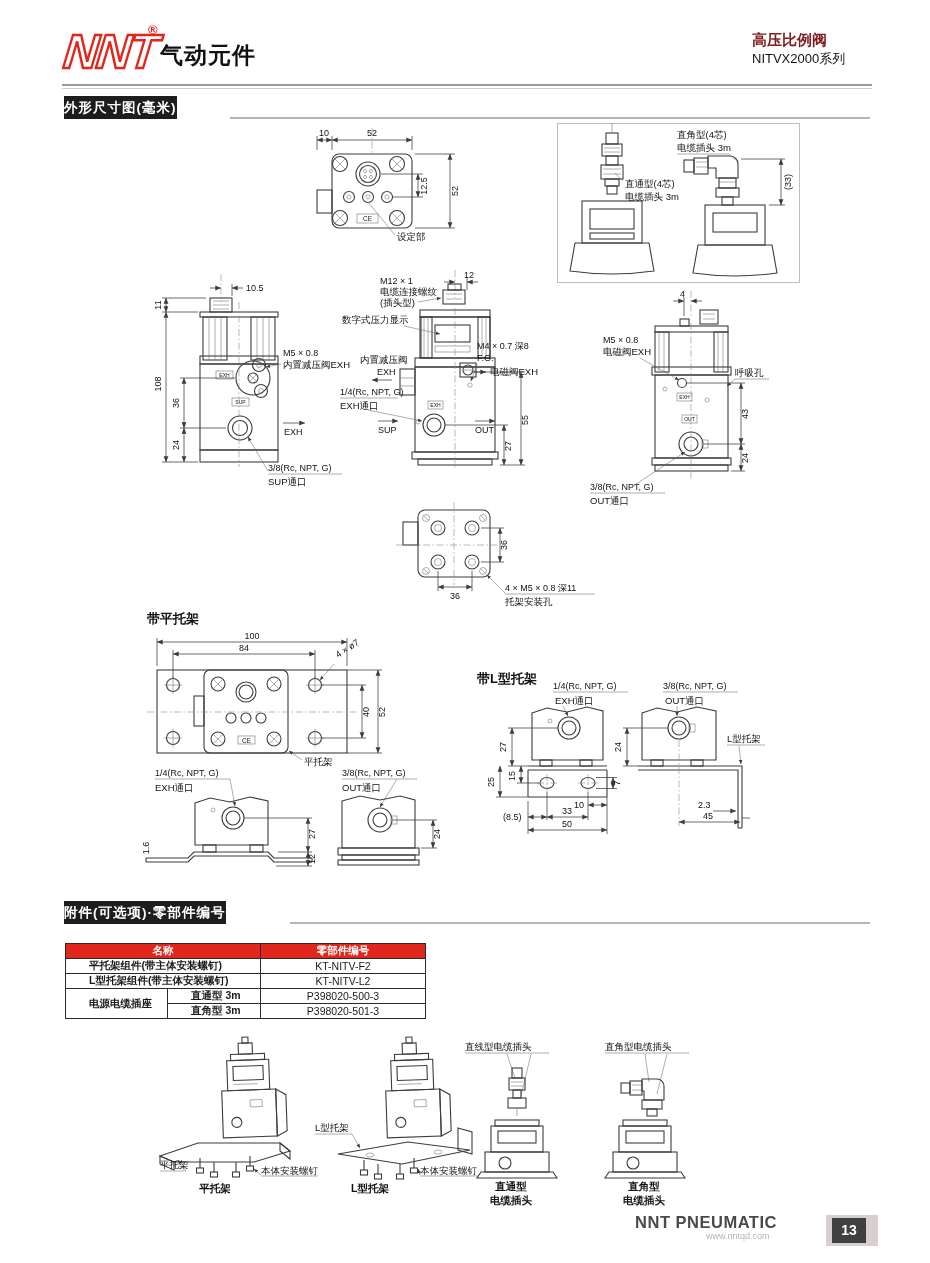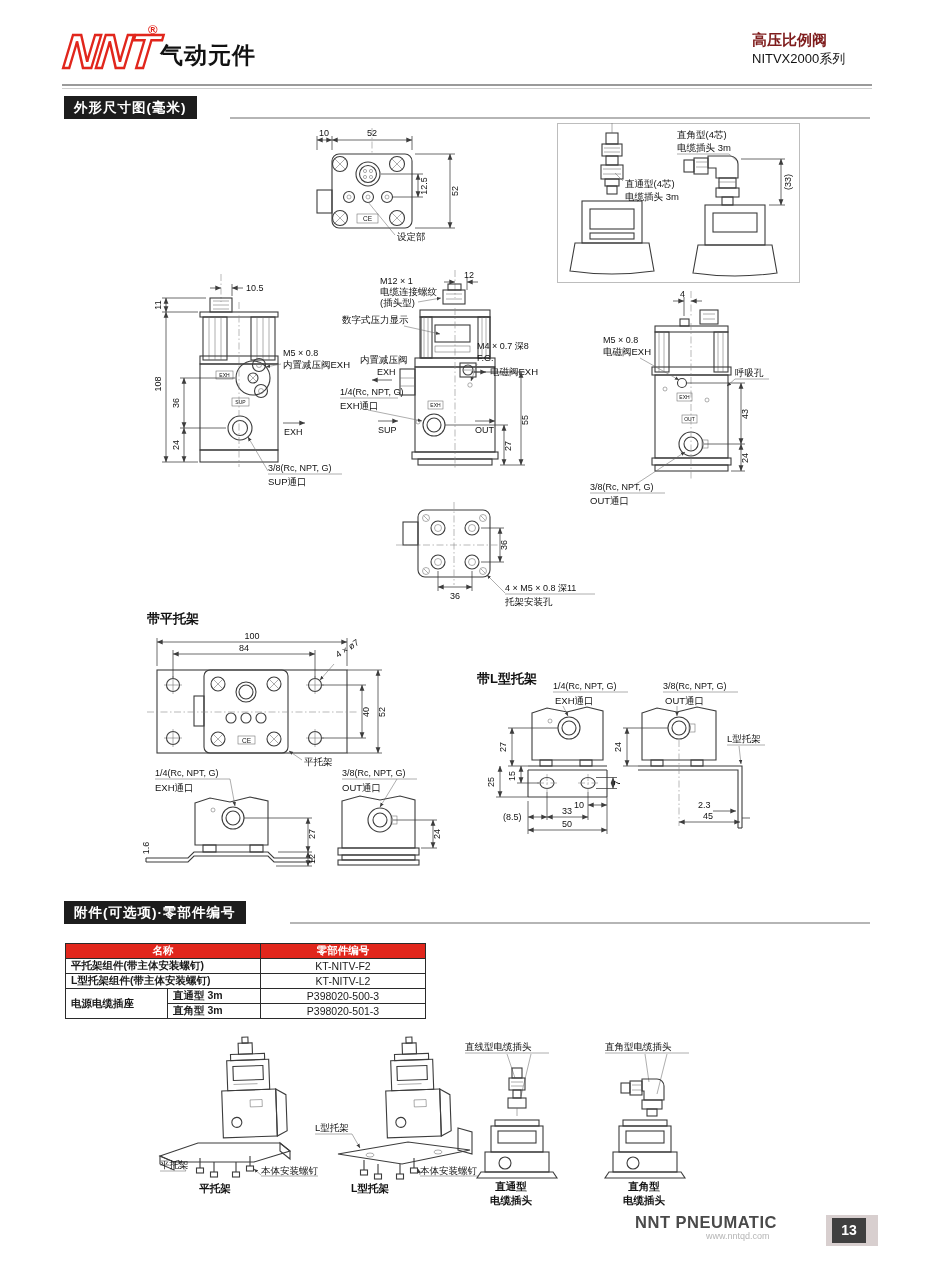--- a/index.html
+++ b/index.html
@@ -1,40 +1,40 @@
 <!DOCTYPE html>
 <html><head>
 <meta charset="utf-8">
 <style>
 *{margin:0;padding:0;box-sizing:border-box}
 html,body{background:#f2f2f2}
 body{font-family:"Liberation Sans",sans-serif;color:#1a1a1a}
 .page{position:relative;width:930px;height:1263px;background:#fff;margin:0 auto;overflow:hidden}
-.secbar{position:absolute;background:#1d1d1d;color:#fff;font-size:13.5px;font-weight:bold;height:23px;line-height:23px;padding:0 10px;letter-spacing:1px;white-space:nowrap}
+.secbar{position:absolute;background:#1d1d1d;color:#fff;font-size:13.5px;font-weight:bold;height:23px;line-height:23px;padding:0 0;letter-spacing:1px;white-space:nowrap}
 .secline{position:absolute;height:2px;background:#b5b5b5}
 .hrule{position:absolute;background:#9a9a9a}
 .logo{position:absolute;font-weight:bold;font-style:italic;font-size:48px;letter-spacing:-2px;color:#fff;-webkit-text-stroke:2.4px #e1261c;text-shadow:0 0 0 #e1261c;transform:skewX(-6deg)}
 .logo-reg{position:absolute;color:#e1261c;font-size:13px;font-weight:bold}
 .logo-tag{position:absolute;font-size:23px;font-weight:bold;color:#111;letter-spacing:1px}
 .doc-title{position:absolute;font-size:15px;font-weight:bold;color:#7f1d1d;text-align:left}
 .doc-series{position:absolute;font-size:13px;color:#111}
 .cn{position:absolute;font-size:11px;font-weight:bold;white-space:nowrap;color:#111}
 .cap{position:absolute;font-size:10.5px;font-weight:bold;text-align:center;color:#111;line-height:1.3}
 svg.draw{position:absolute;overflow:visible}
 .draw .ln{stroke:#3c3c3c;stroke-width:1.1;fill:none}
 .draw .lt{stroke:#6a6a6a;stroke-width:0.55;fill:none}
 .draw .dm{stroke:#3c3c3c;stroke-width:0.75;fill:none}
 .draw .cl{stroke:#8a8a8a;stroke-width:0.6;fill:none;stroke-dasharray:7 2.5 1.5 2.5}
 .draw text{font-size:9px;fill:#111;font-family:"Liberation Sans",sans-serif}
 .draw text.zh{font-size:9.5px}
 .draw text.tag{font-size:5px;text-anchor:middle}
 .draw text.ce{font-size:6.5px;text-anchor:middle}
 .tblwrap{position:absolute}
 table.parts{border-collapse:collapse;table-layout:fixed;width:360px;font-size:10.5px}
-table.parts td,table.parts th{border:1px solid #2a2a2a;height:14px;padding:0 5px;overflow:hidden;white-space:nowrap}
+table.parts td,table.parts th{border:1px solid #2a2a2a;height:14px;padding:0 23px;overflow:hidden;white-space:nowrap}
 table.parts th{background:#e1261c;color:#fff;font-weight:bold;text-align:center;height:14px}
 table.parts td.nm{text-align:left;font-weight:bold}
 table.parts td.pn{text-align:center}
 .footer-co{position:absolute;font-size:16.5px;font-weight:bold;color:#4a4a4a;letter-spacing:0.5px}
 .footer-web{position:absolute;font-size:9px;color:#b5b5b5}
 .pageband{position:absolute;background:#d8cfcf}
 .pagenum{position:absolute;background:#404040;color:#fff;font-weight:bold;font-size:14px;text-align:center}
 .cbox{position:absolute;border:1px solid #bdbdbd;background:#fff}
 </style>
 </head>

